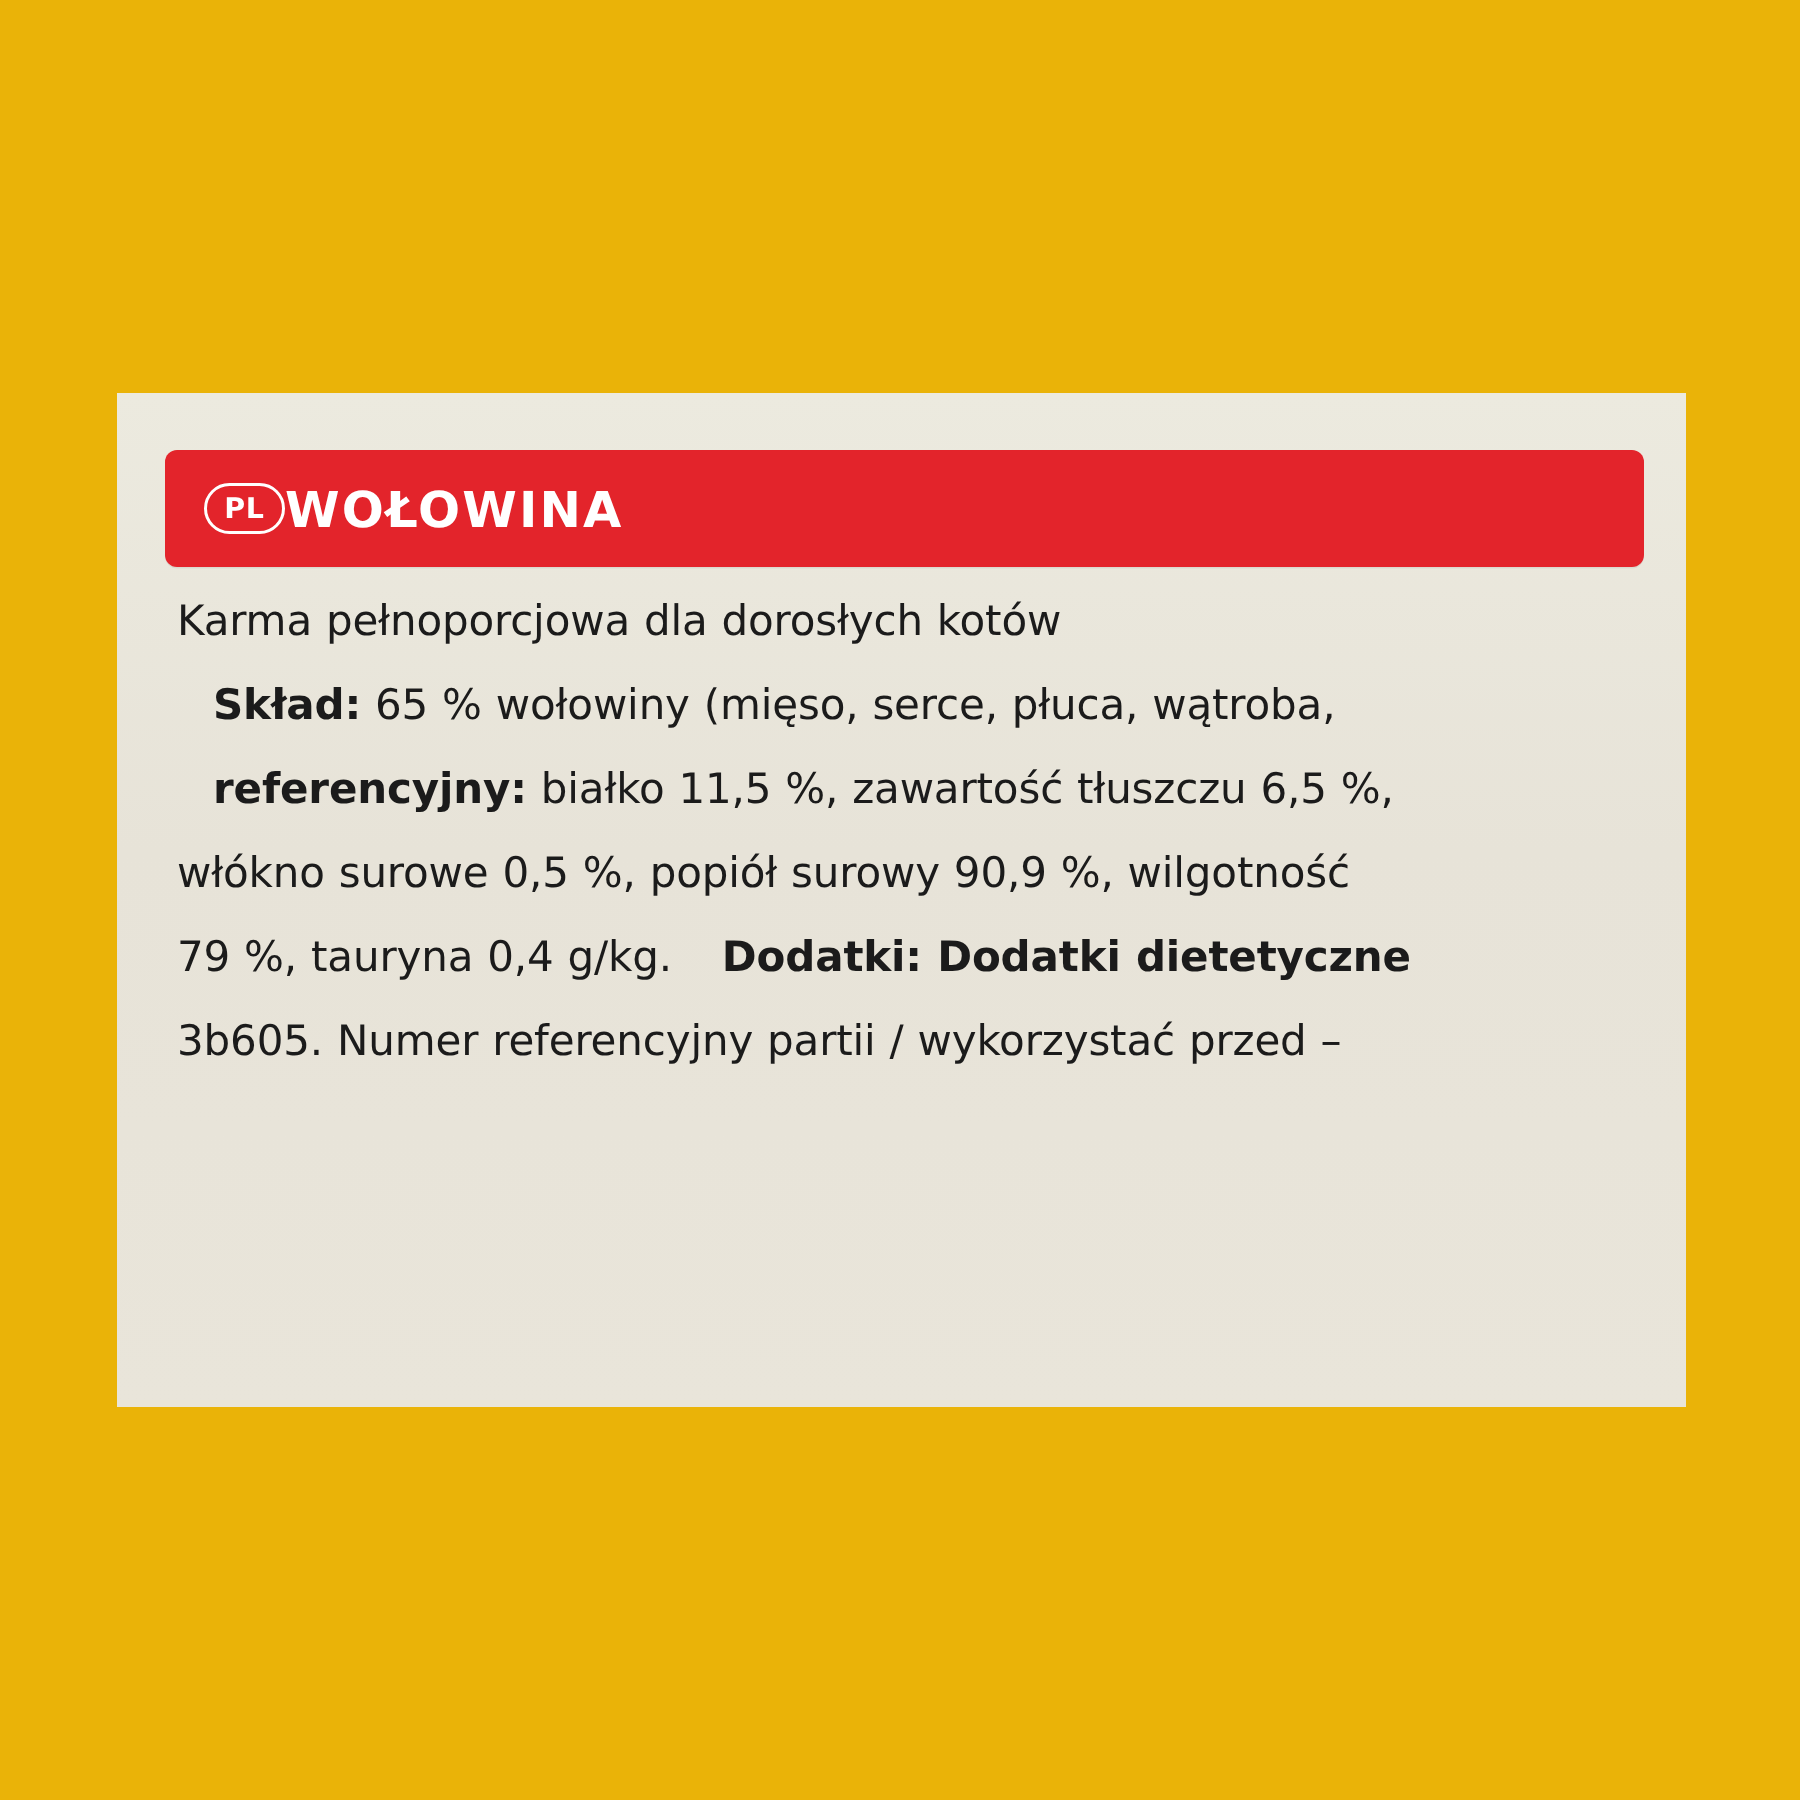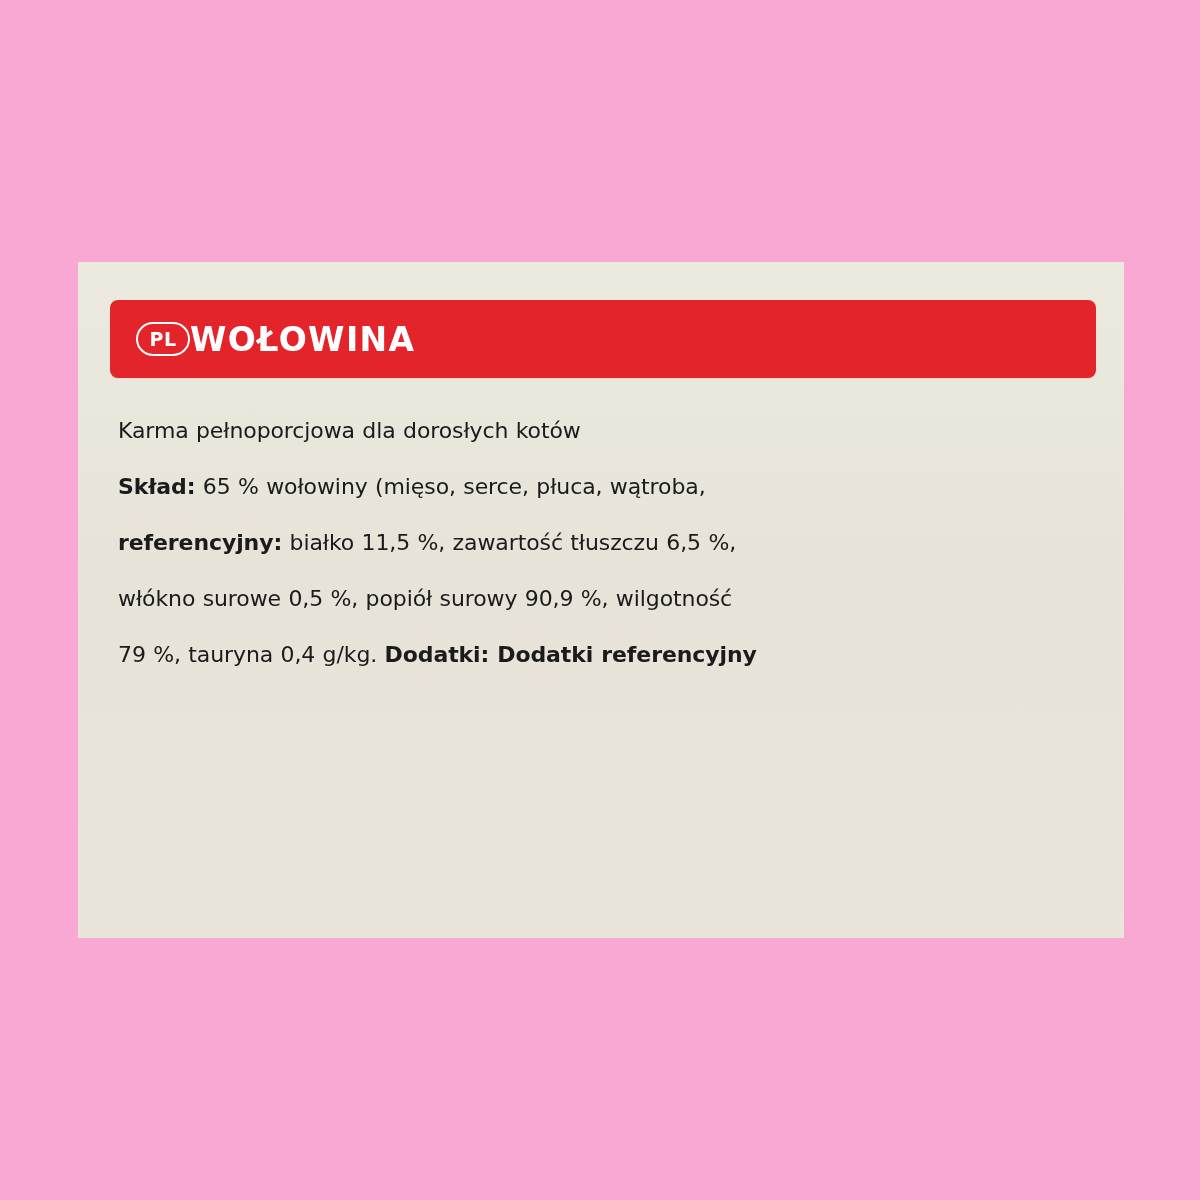--- a/index.html
+++ b/index.html
@@ -13,21 +13,21 @@
     font-family: "DejaVu Sans", sans-serif;
     overflow: hidden;
   }
 
   .label-panel {
     position: absolute;
     left: 0;
     top: 0;
     width: 1200px;
     height: 1200px;
-    background: #f9a8d4;
+    background: #eab308;
     box-sizing: border-box;
   }
 
   
   .paper {
     position: absolute;
     left: 78px;
     top: 262px;
     width: 1046px;
     height: 676px;
@@ -75,33 +75,34 @@
     color: #ffffff;
     font-size: 33px;
     font-weight: 700;
     letter-spacing: 1.4px;
   }
 
   
   .body-text {
     position: absolute;
     left: 118px;
-    top: 403px;
+    top: 386px;
     width: 980px;
     color: #1b1b1b;
-    font-size: 22px;
+    font-size: 28px;
     line-height: 56px;
     letter-spacing: -0.1px;
     word-spacing: 0.5px;
   }
   .body-text .line {
     white-space: nowrap;
   }
   .b {
     font-weight: 700;
+    margin-left: 24px;
   }
 </style>
 </head>
 <body>
 
 <div class="label-panel">
 
   <div class="paper">
     <div class="paper-inner"></div>
   </div>
@@ -118,17 +119,20 @@
     <div class="line">
       <span class="b">Skład:</span><span> 65 % wołowiny (mięso, serce, płuca, wątroba,</span>
     </div>
     <div class="line">
       <span class="b">referencyjny:</span><span> białko 11,5 %, zawartość tłuszczu 6,5 %,</span>
     </div>
     <div class="line">
       <span>włókno surowe 0,5 %, popiół surowy 90,9 %, wilgotność</span>
     </div>
     <div class="line">
-      <span>79 %, tauryna 0,4 g/kg. </span><span class="b">Dodatki: Dodatki referencyjny</span>
+      <span>79 %, tauryna 0,4 g/kg. </span><span class="b">Dodatki: Dodatki dietetyczne</span>
+    </div>
+    <div class="line">
+      <span>3b605. Numer referencyjny partii / wykorzystać przed –</span>
     </div>
   </div>
 
 </div>
 
 </body></html>

